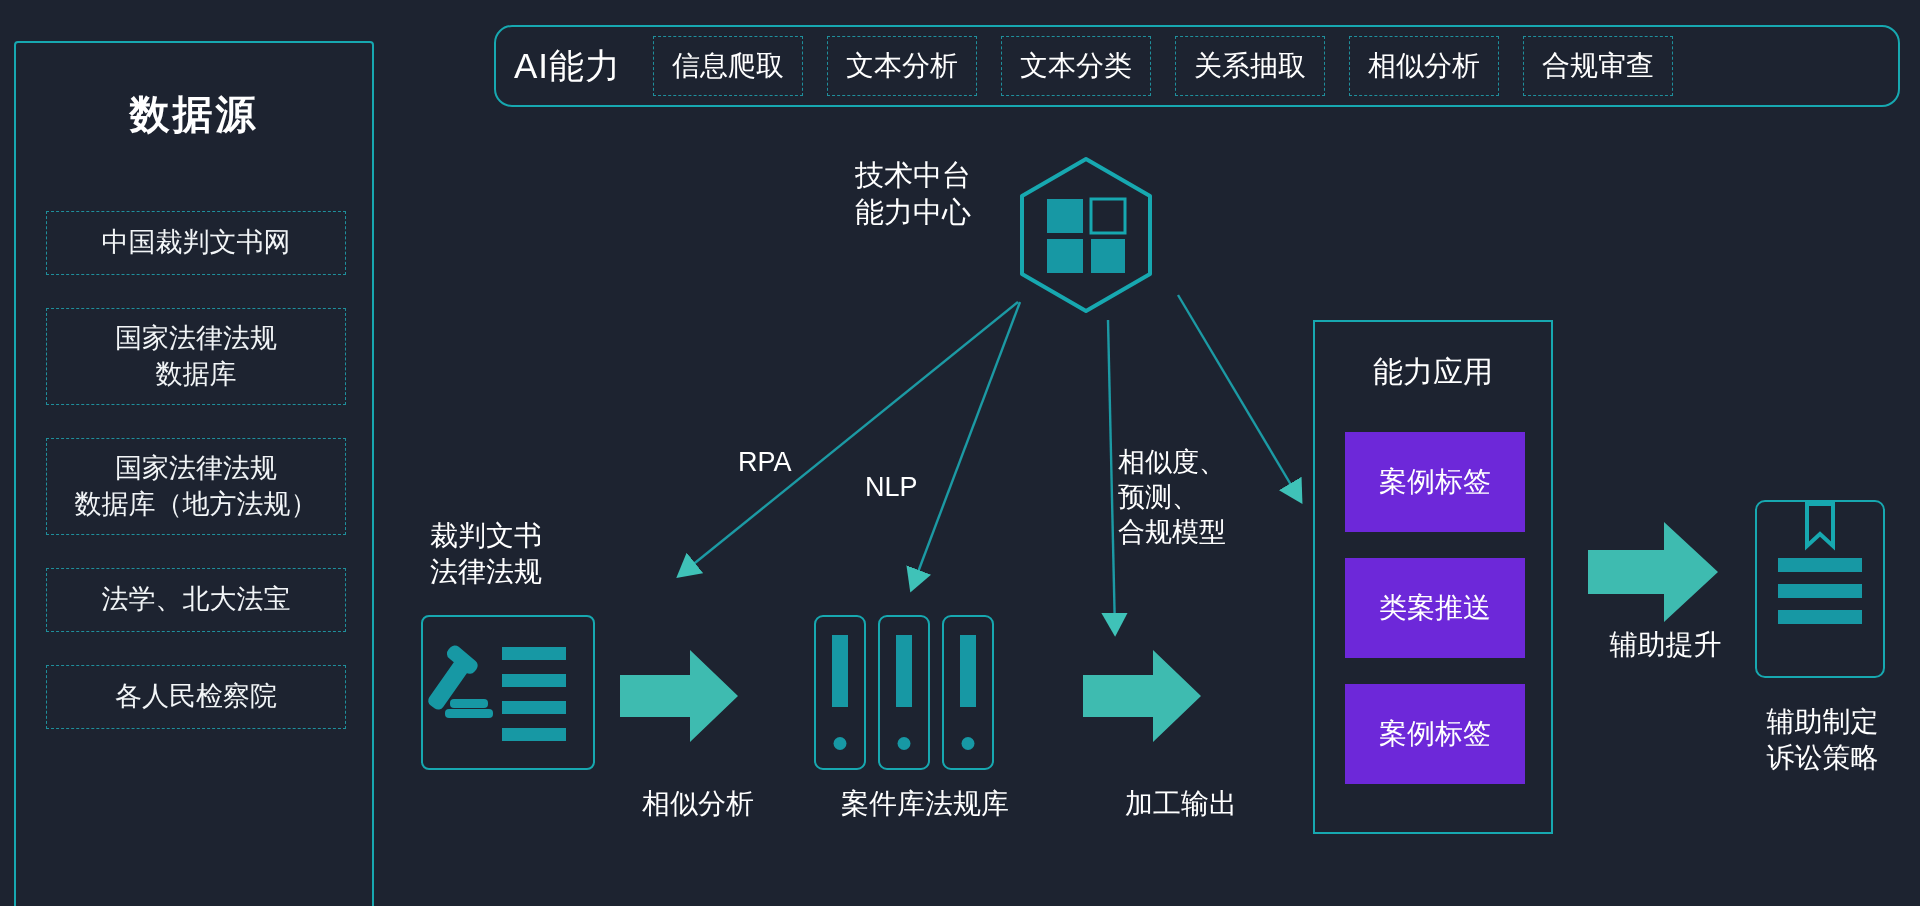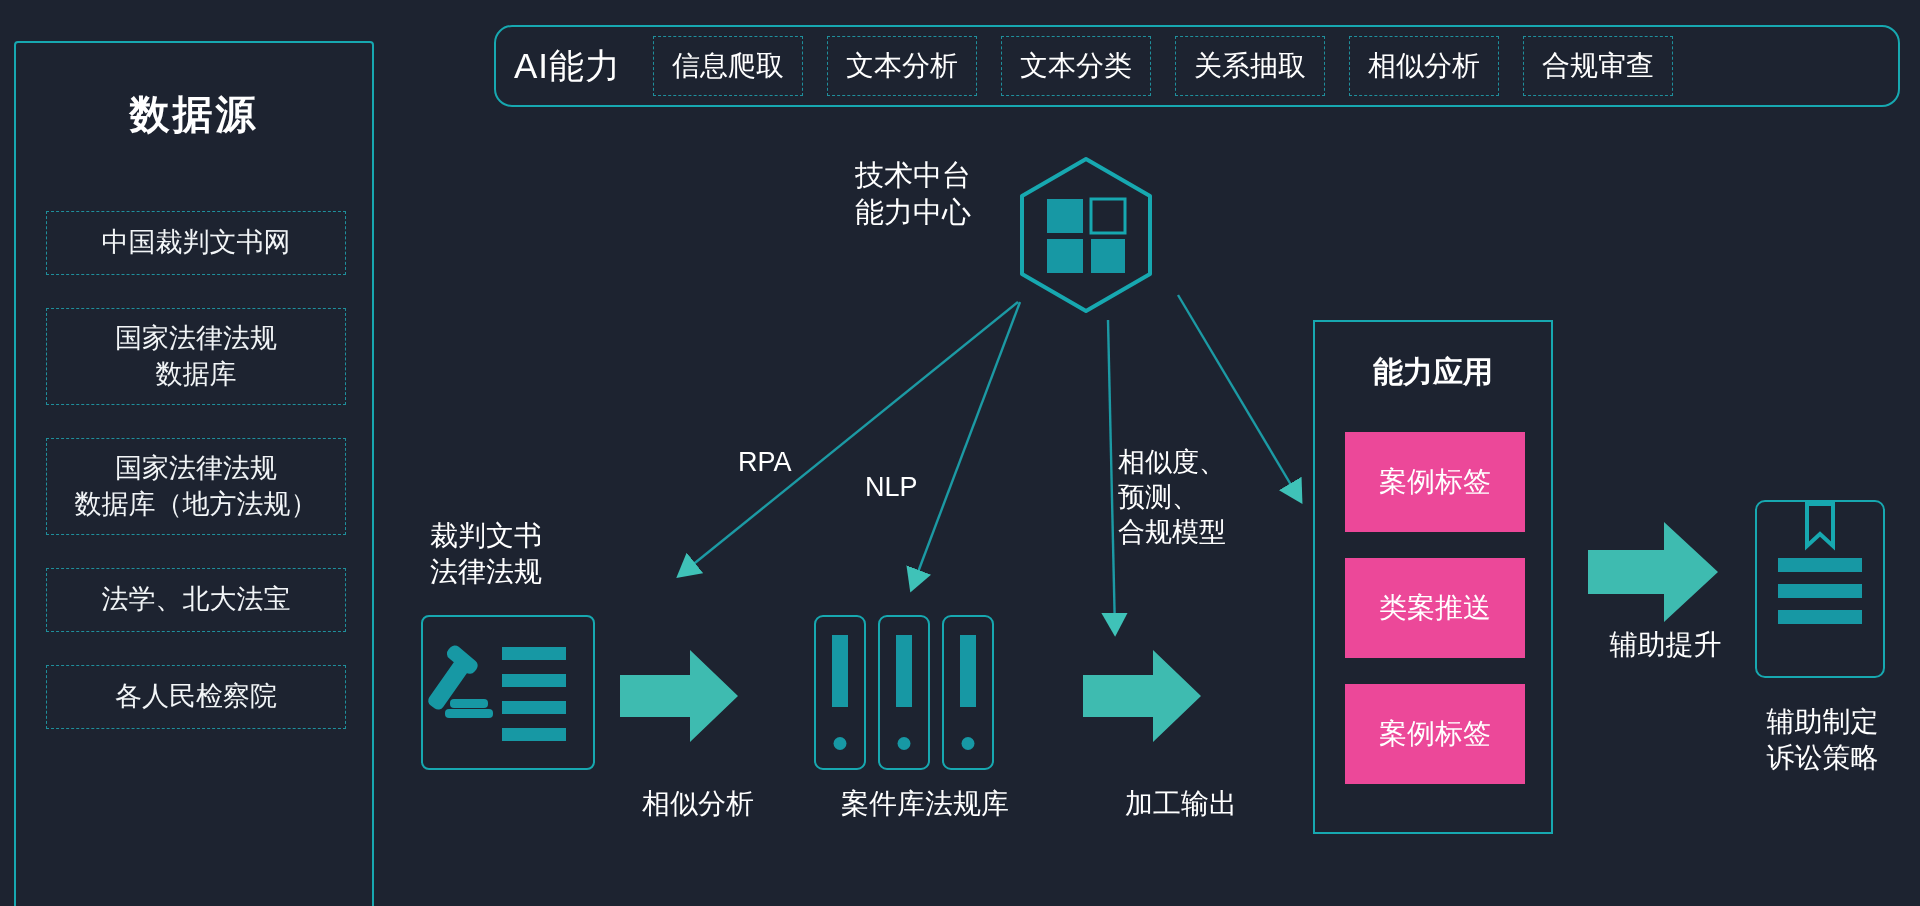--- a/index.html
+++ b/index.html
@@ -109,25 +109,25 @@
   .big-arrow { position: absolute; }
 
   
   .app-panel {
     position: absolute; left: 1313px; top: 320px;
     width: 240px; height: 514px;
     border: 2px solid #17a8b0;
   }
   .app-title {
     position: absolute; top: 30px; left: 0; width: 100%;
-    text-align: center; color: #ffffff; font-size: 30px; font-weight: bold;
+    text-align: center; color: #ffffff; font-size: 30px;
   }
   .app-cards { position: absolute; top: 110px; left: 30px; width: 180px; }
   .app-card {
-    height: 100px; background: #ec4899;
+    height: 100px; background: #6d28d9;
     color: #ffffff; font-size: 28px;
     display: flex; align-items: center; justify-content: center;
     margin-bottom: 26px;
   }
 
   
   .book-box {
     position: absolute; left: 1755px; top: 500px;
     width: 130px; height: 178px;
     border: 2px solid #17a8b0; border-radius: 10px;

